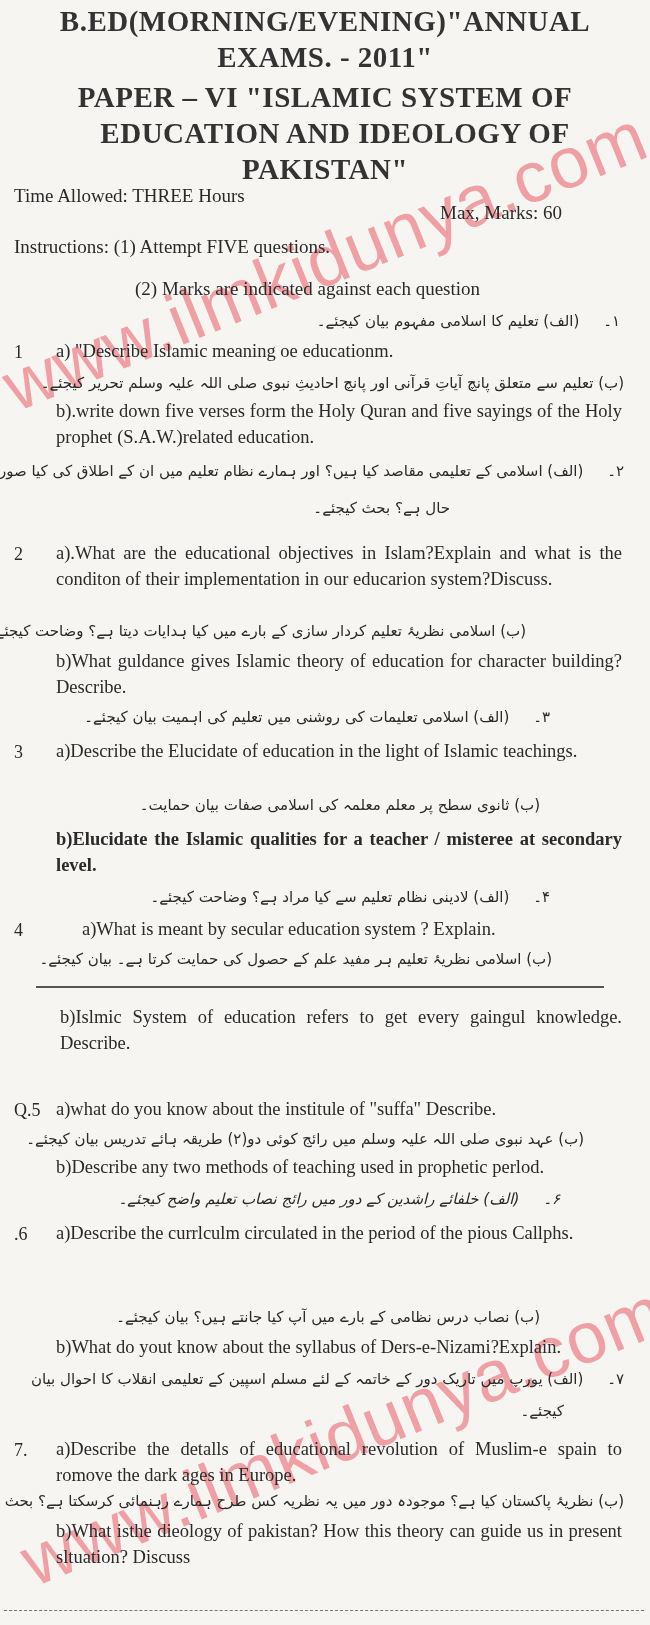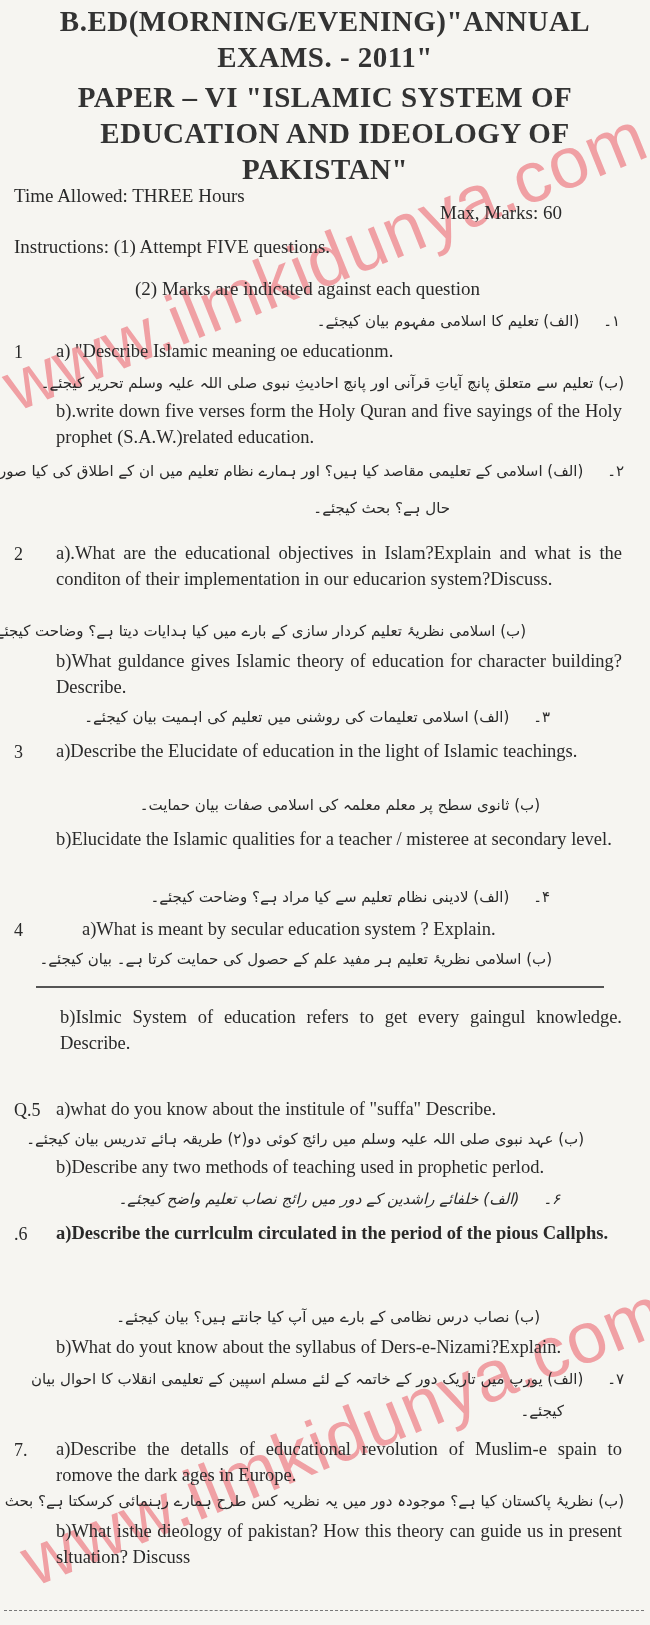--- a/index.html
+++ b/index.html
@@ -73,21 +73,21 @@
   <div class="en" style="left:56px; top:648px; width:566px;">b)What guldance gives Islamic theory of education for character building?Describe.</div>
 
   <div class="ur" style="right:100px; top:706px;">
     <span>۳۔</span>
     &nbsp;&nbsp;&nbsp;
     <span>(الف) اسلامی تعلیمات کی روشنی میں تعلیم کی اہمیت بیان کیجئے۔</span>
   </div>
   <div class="num" style="left:14px; top:742px;">3</div>
   <div class="en" style="left:56px; top:738px; width:566px;">a)Describe the Elucidate of education in the light of Islamic teachings.</div>
   <div class="ur" style="right:110px; top:794px;">(ب) ثانوی سطح پر معلم معلمہ کی اسلامی صفات بیان حمایت۔</div>
-  <div class="en" style="left:56px; top:826px; width:566px;">b)Elucidate the Islamic qualities for a teacher / misteree at secondary level.</div>
+  <div class="en" style="left:56px; top:826px; width:566px;font-weight:bold;">b)Elucidate the Islamic qualities for a teacher / misteree at secondary level.</div>
 
   <div class="ur" style="right:100px; top:886px;">
     <span>۴۔</span>
     &nbsp;&nbsp;&nbsp;
     <span>(الف) لادینی نظام تعلیم سے کیا مراد ہے؟ وضاحت کیجئے۔</span>
   </div>
   <div class="num" style="left:14px; top:920px;">4</div>
   <div class="en" style="left:82px; top:916px; width:540px;">a)What is meant by secular education system ? Explain.</div>
   <div class="ur" style="right:98px; top:948px;">(ب) اسلامی نظریۂ تعلیم ہر مفید علم کے حصول کی حمایت کرتا ہے۔ بیان کیجئے۔</div>
 
@@ -99,21 +99,21 @@
   <div class="en" style="left:56px; top:1096px; width:566px;">a)what do you know about the institule of "suffa" Describe.</div>
   <div class="ur" style="right:66px; top:1128px;">(ب) عہد نبوی صلی اللہ علیہ وسلم میں رائج کوئی دو(۲) طریقہ ہائے تدریس بیان کیجئے۔</div>
   <div class="en" style="left:56px; top:1154px; width:570px;">b)Describe any two methods of teaching used in prophetic perlod.</div>
 
   <div class="ur" style="right:90px; top:1188px;font-style:italic;">
     <span>۶۔</span>
     &nbsp;&nbsp;&nbsp;
     <span>(الف) خلفائے راشدین کے دور میں رائج نصاب تعلیم واضح کیجئے۔</span>
   </div>
   <div class="num" style="left:14px; top:1224px;">.6</div>
-  <div class="en" style="left:56px; top:1220px; width:566px;font-weight:bold;">a)Describe the currlculm circulated in the period of the pious Callphs.</div>
+  <div class="en" style="left:56px; top:1220px; width:566px;">a)Describe the currlculm circulated in the period of the pious Callphs.</div>
   <div class="ur" style="right:110px; top:1306px;">(ب) نصاب درس نظامی کے بارے میں آپ کیا جانتے ہیں؟ بیان کیجئے۔</div>
   <div class="en" style="left:56px; top:1334px; width:570px;">b)What do yout know about the syllabus of Ders-e-Nizami?Explain.</div>
 
   <div class="ur" style="right:26px; top:1368px;">
     <span>۷۔</span>
     &nbsp;&nbsp;&nbsp;
     <span>(الف) یورپ میں تاریک دور کے خاتمہ کے لئے مسلم اسپین کے تعلیمی انقلاب کا احوال بیان</span>
   </div>
   <div class="ur" style="right:86px; top:1400px;">کیجئے۔</div>
   <div class="num" style="left:14px; top:1440px;">7.</div>

